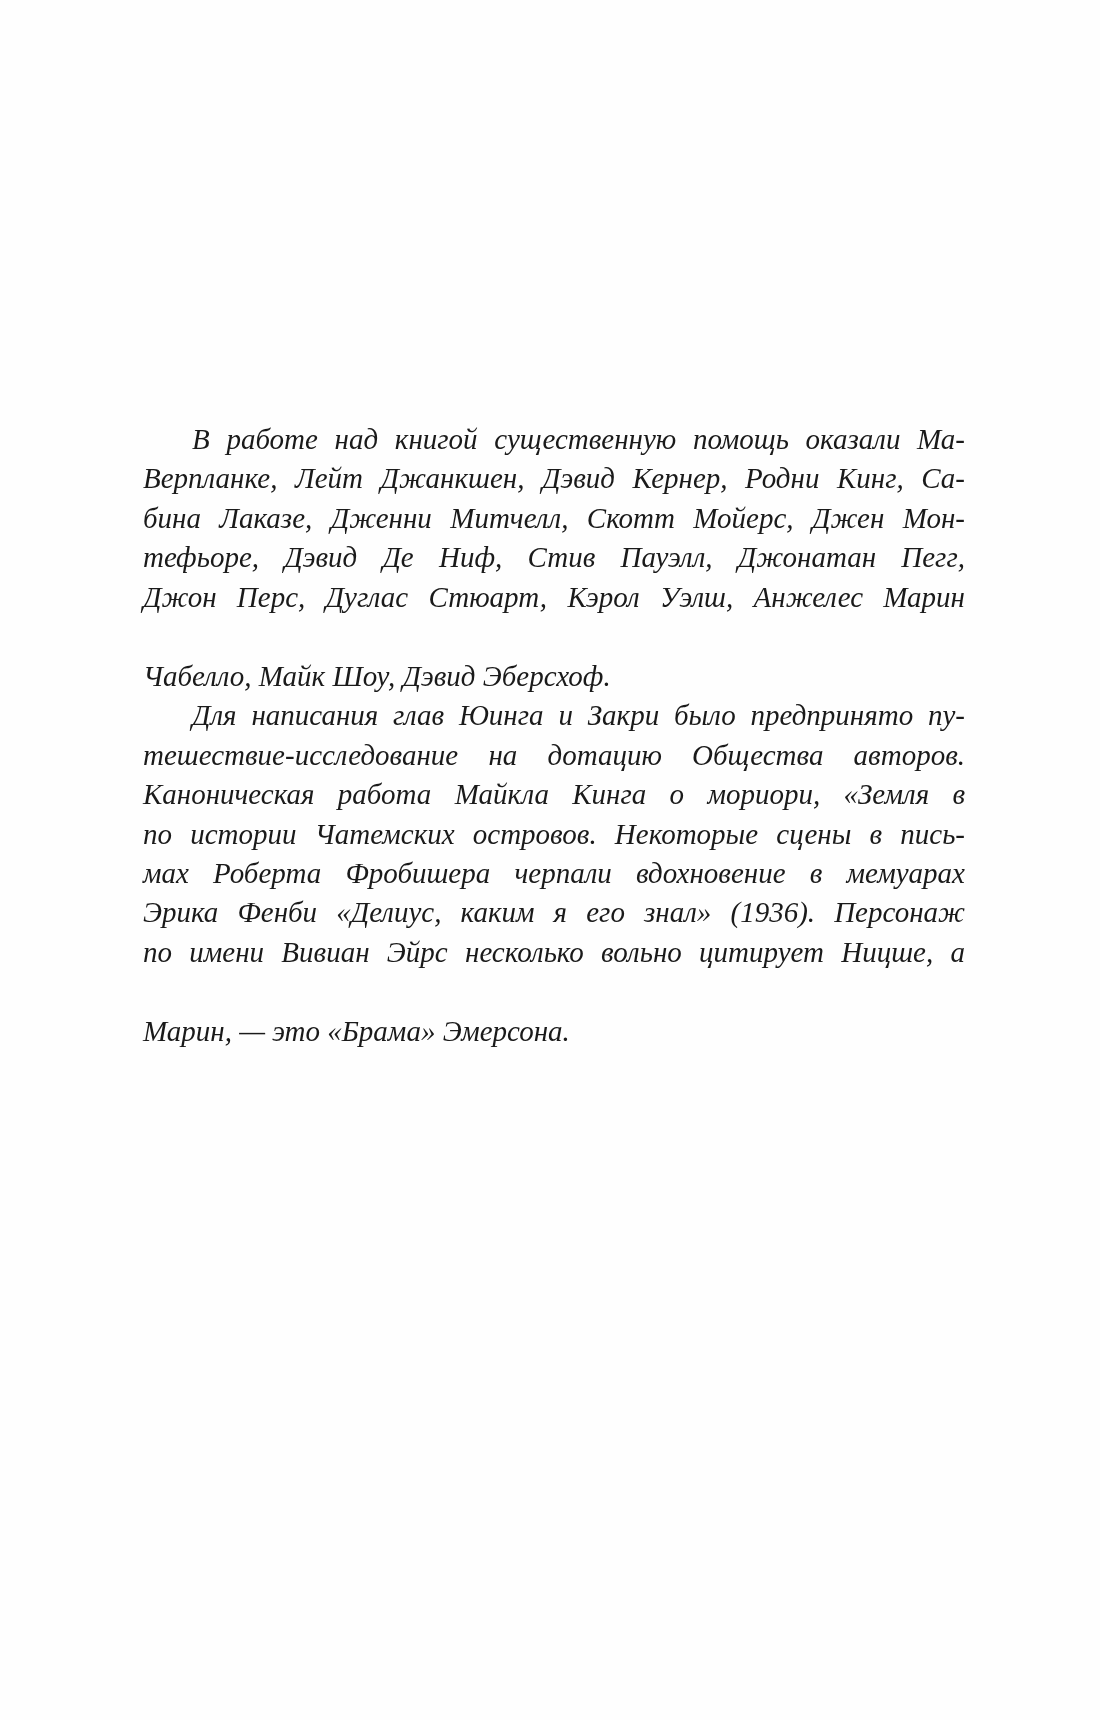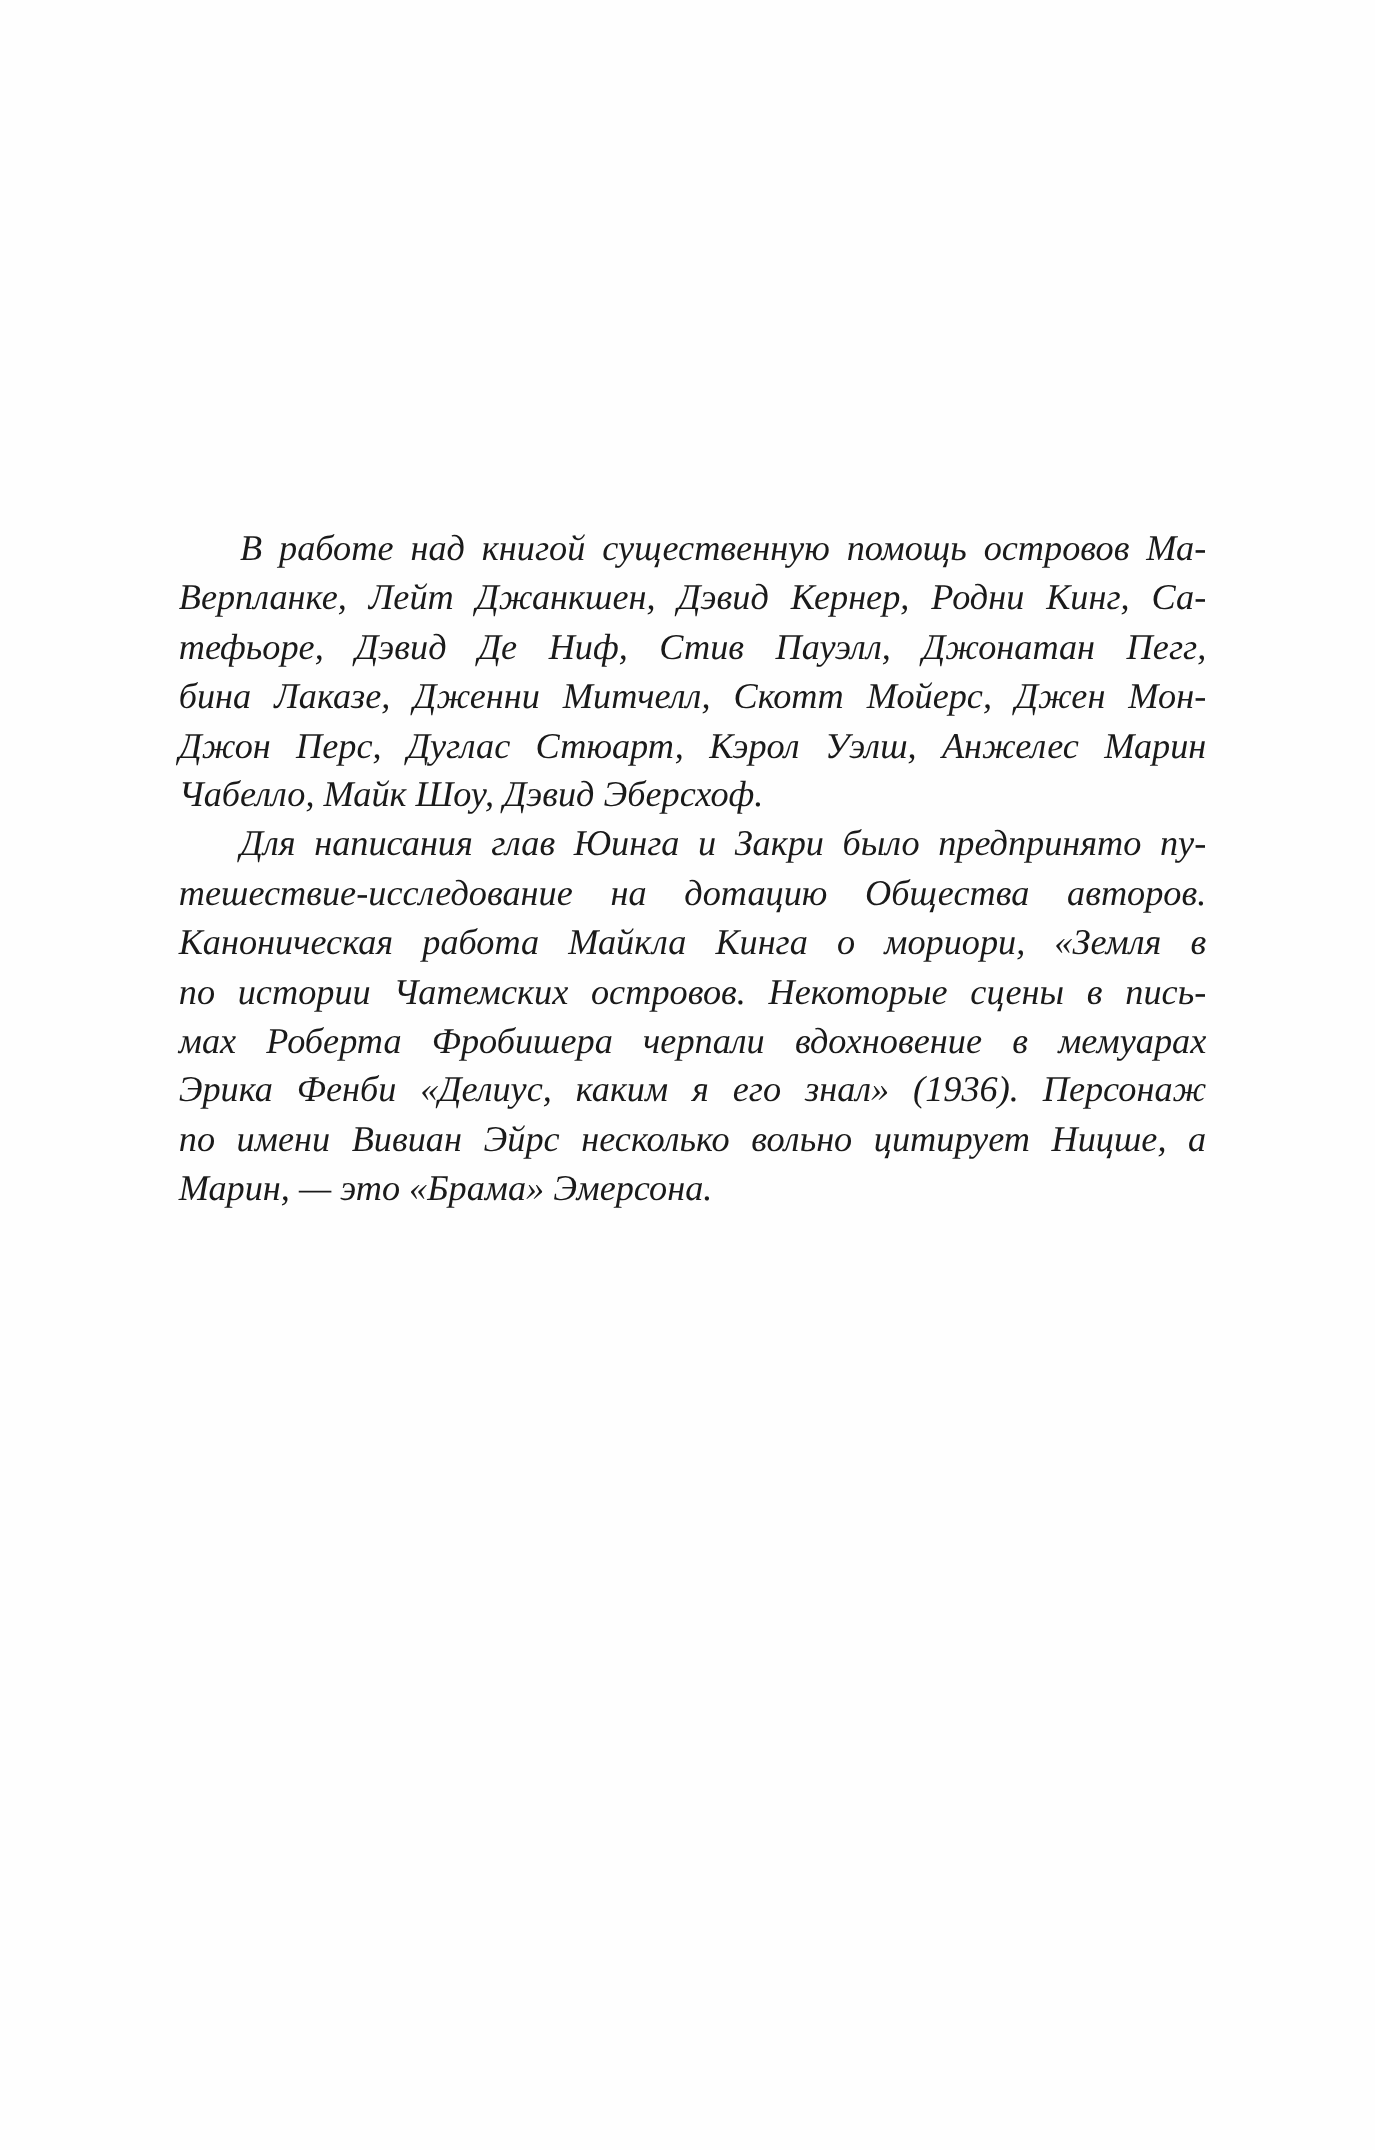--- a/index.html
+++ b/index.html
@@ -33,36 +33,37 @@
   .line {
     display: block;
     white-space: nowrap;
     text-align: justify;
     text-align-last: justify;
     height: 39.4px;
   }
   .line.last {
     text-align: left;
     text-align-last: left;
+    margin-top: 40px;
   }
   .line.indent {
     padding-left: 49px;
   }
 </style>
 </head>
 <body>
 
 <div class="page">
   <div class="text-block">
 
     <div>
-      <span class="line indent">В работе над книгой существенную помощь островов Ма-</span>
+      <span class="line indent">В работе над книгой существенную помощь оказали Ма-</span>
       <span class="line">Верпланке, Лейт Джанкшен, Дэвид Кернер, Родни Кинг, Са-</span>
+      <span class="line">бина Лаказе, Дженни Митчелл, Скотт Мойерс, Джен Мон-</span>
       <span class="line">тефьоре, Дэвид Де Ниф, Стив Пауэлл, Джонатан Пегг,</span>
-      <span class="line">бина Лаказе, Дженни Митчелл, Скотт Мойерс, Джен Мон-</span>
       <span class="line">Джон Перс, Дуглас Стюарт, Кэрол Уэлш, Анжелес Марин</span>
       <span class="line last">Чабелло, Майк Шоу, Дэвид Эберсхоф.</span>
     </div>
 
     <div>
       <span class="line indent">Для написания глав Юинга и Закри было предпринято пу-</span>
       <span class="line">тешествие-исследование на дотацию Общества авторов.</span>
       <span class="line">Каноническая работа Майкла Кинга о мориори, «Земля в</span>
       <span class="line">по истории Чатемских островов. Некоторые сцены в пись-</span>
       <span class="line">мах Роберта Фробишера черпали вдохновение в мемуарах</span>

